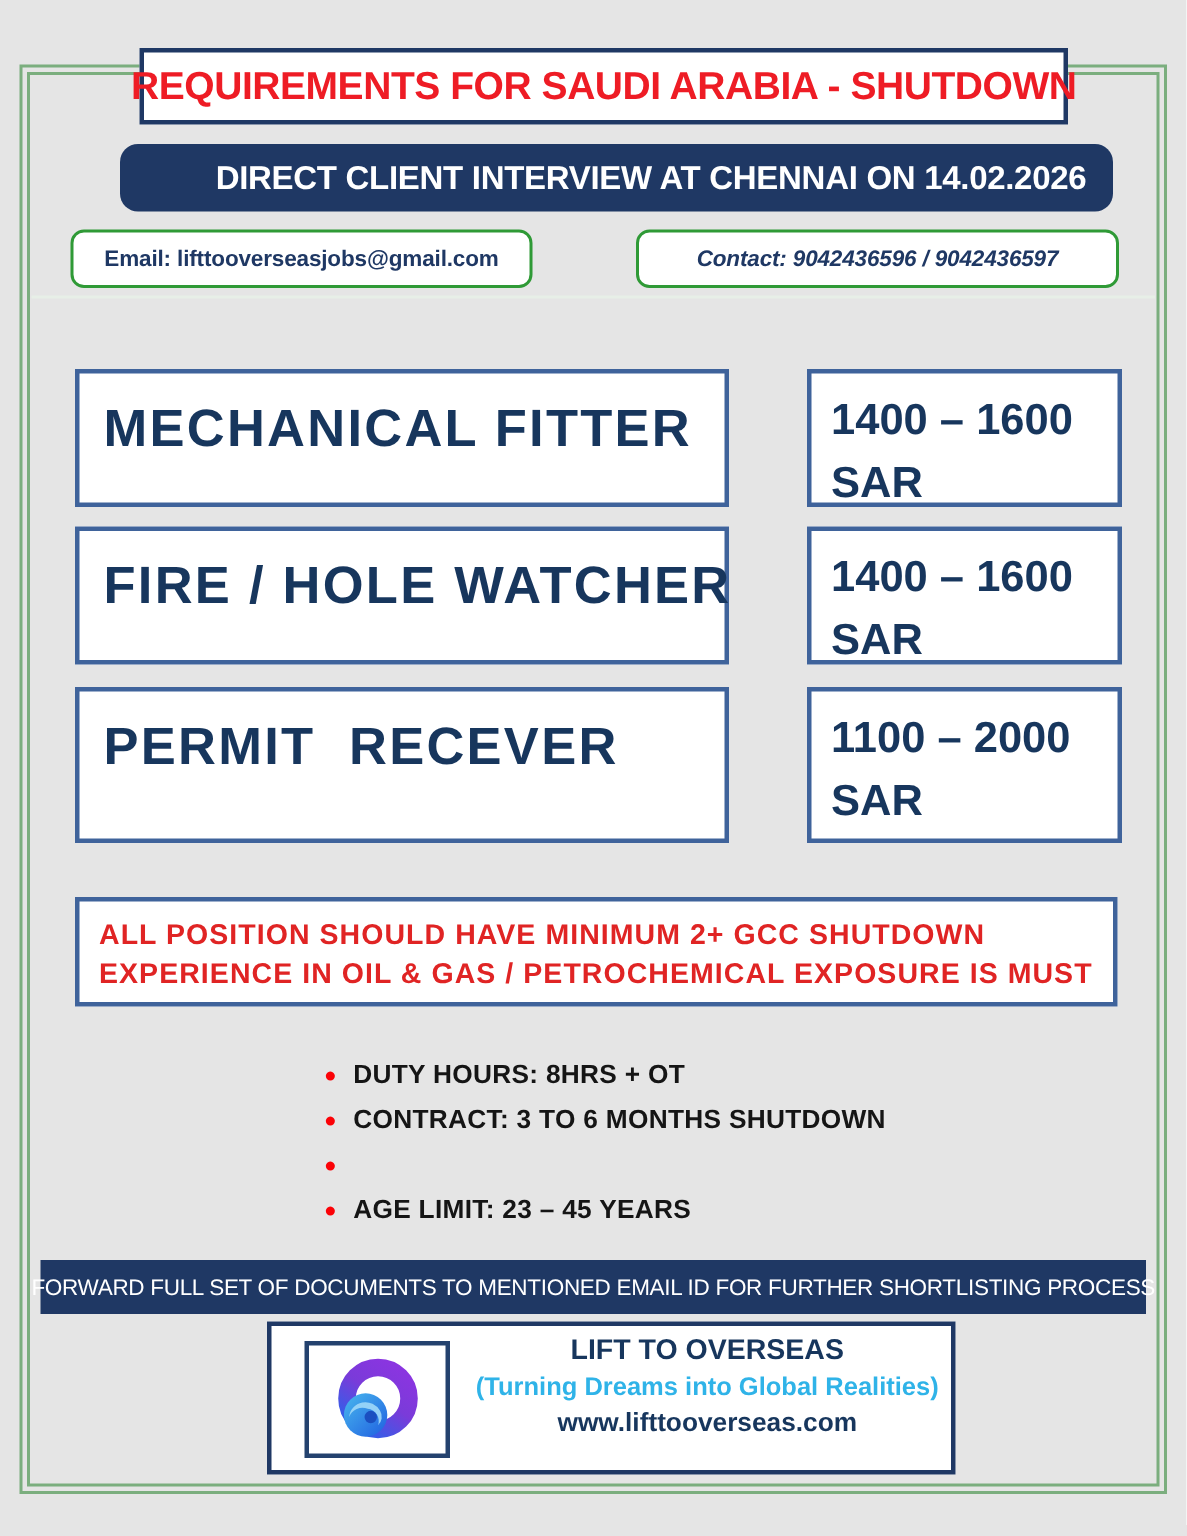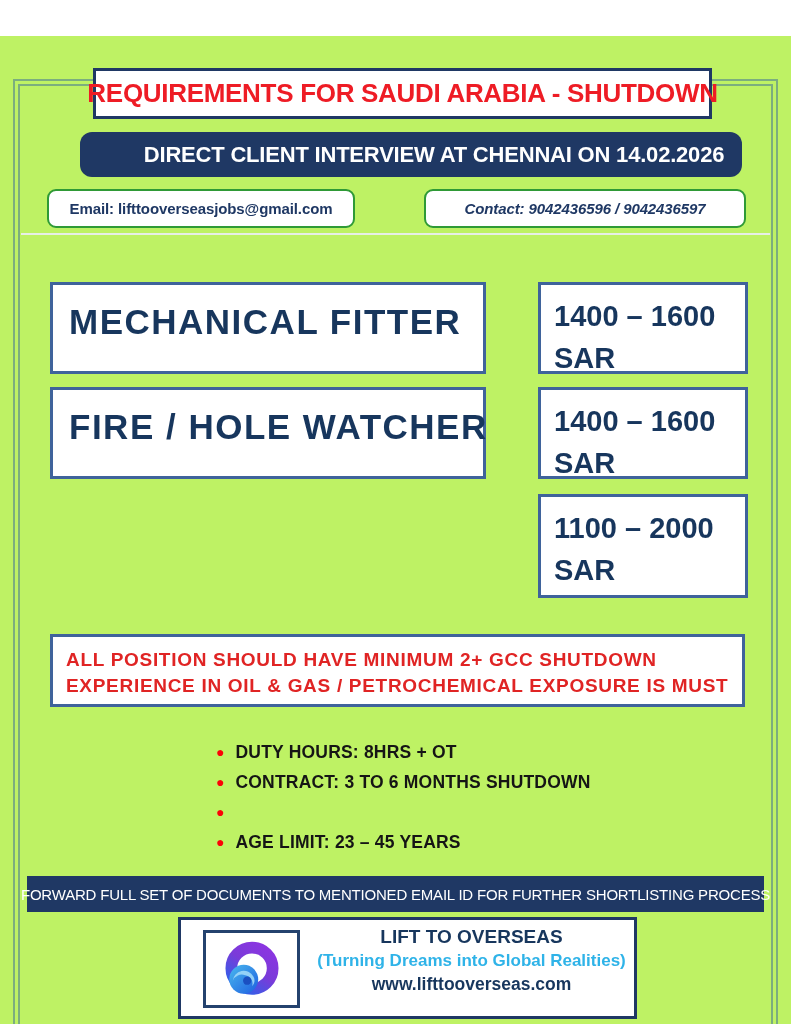--- a/index.html
+++ b/index.html
@@ -2,21 +2,21 @@
 <html><head>
 <meta charset="utf-8">
 <style>
   * { margin: 0; padding: 0; box-sizing: border-box; }
   html, body { background: #ffffff; }
   body {
     font-family: "Liberation Sans", "DejaVu Sans", sans-serif;
     width: 791px; height: 1024px;
     position: relative; overflow: hidden;
   }
-  .page { position: absolute; inset: 0; background: #bef264; margin-top: 36px; }
+  .page { position: absolute; inset: 0; background: #e5e5e5; }
 
   
   .frame {
     position: absolute; left: 13px; top: 43px;
     width: 765px; height: 953px;
     border: 7px double #7bae7e;
     z-index: 1;
   }
 
   
@@ -170,20 +170,23 @@
   </div>
 
   <div class="job-name-box row2-name">
     <span class="job-title">FIRE / HOLE WATCHER</span>
   </div>
   <div class="job-salary-box row2-sal">
     <div class="salary-line">1400 – 1600</div>
     <div class="currency-line">SAR</div>
   </div>
 
+  <div class="job-name-box row3-name">
+    <span class="job-title">PERMIT  RECEVER</span>
+  </div>
   <div class="job-salary-box row3-sal">
     <div class="salary-line">1100 – 2000</div>
     <div class="currency-line">SAR</div>
   </div>
 
   <div class="notice-box">
     <div>ALL POSITION SHOULD HAVE MINIMUM 2+ GCC SHUTDOWN</div>
     <div>EXPERIENCE IN OIL &amp; GAS / PETROCHEMICAL EXPOSURE IS MUST</div>
   </div>
 

